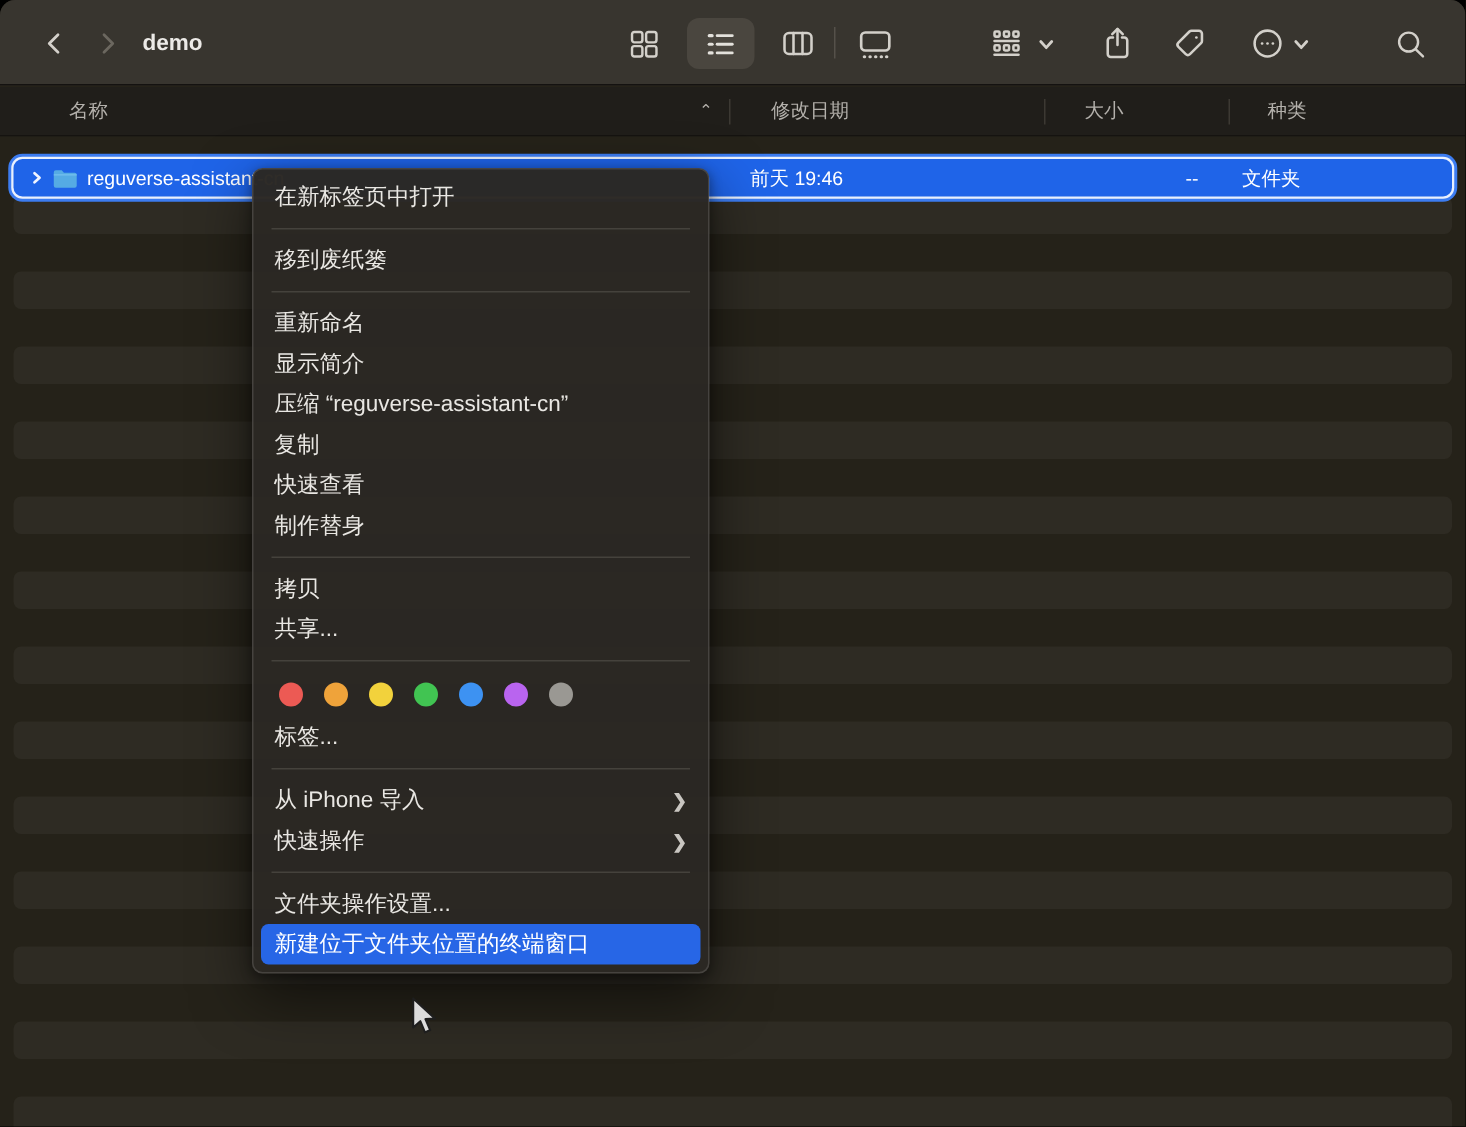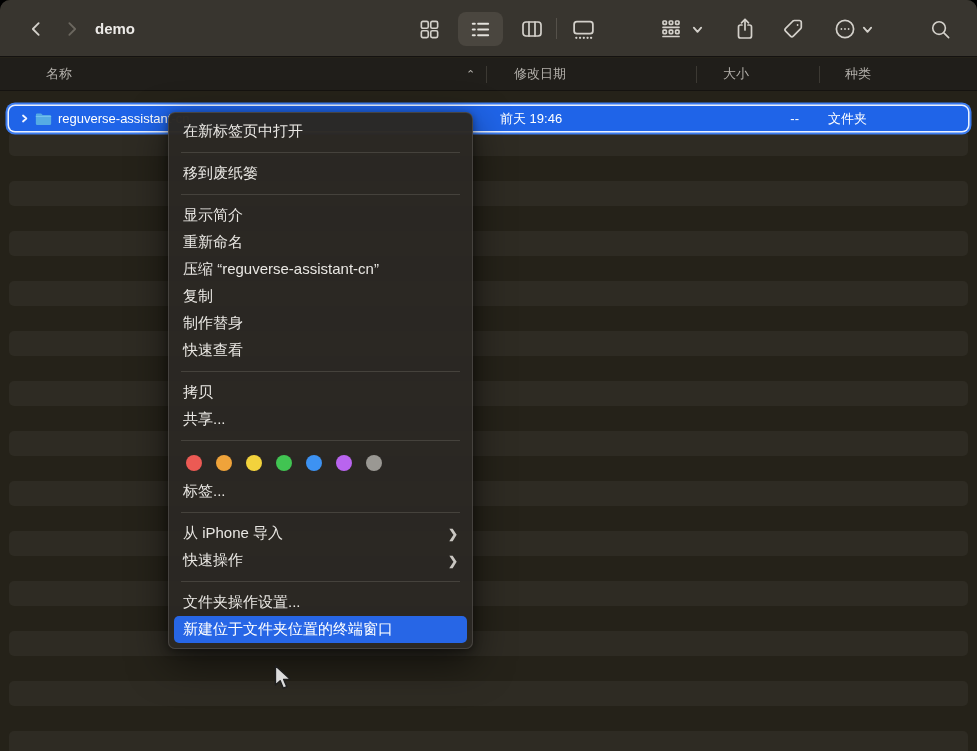--- a/index.html
+++ b/index.html
@@ -240,36 +240,36 @@
   <div class="context-menu" id="context-menu">
       <div class="menu-item">
         <span>在新标签页中打开</span>
       </div>
       <div class="menu-divider"></div>
       <div class="menu-item">
         <span>移到废纸篓</span>
       </div>
       <div class="menu-divider"></div>
       <div class="menu-item">
+        <span>重新命名</span>
+      </div>
+      <div class="menu-item">
         <span>显示简介</span>
       </div>
       <div class="menu-item">
-        <span>重新命名</span>
-      </div>
-      <div class="menu-item">
         <span>压缩 “reguverse-assistant-cn”</span>
       </div>
       <div class="menu-item">
         <span>复制</span>
       </div>
       <div class="menu-item">
+        <span>快速查看</span>
+      </div>
+      <div class="menu-item">
         <span>制作替身</span>
-      </div>
-      <div class="menu-item">
-        <span>快速查看</span>
       </div>
       <div class="menu-divider"></div>
       <div class="menu-item">
         <span>拷贝</span>
       </div>
       <div class="menu-item">
         <span>共享...</span>
       </div>
       <div class="menu-divider"></div>
       <div class="menu-tags">

